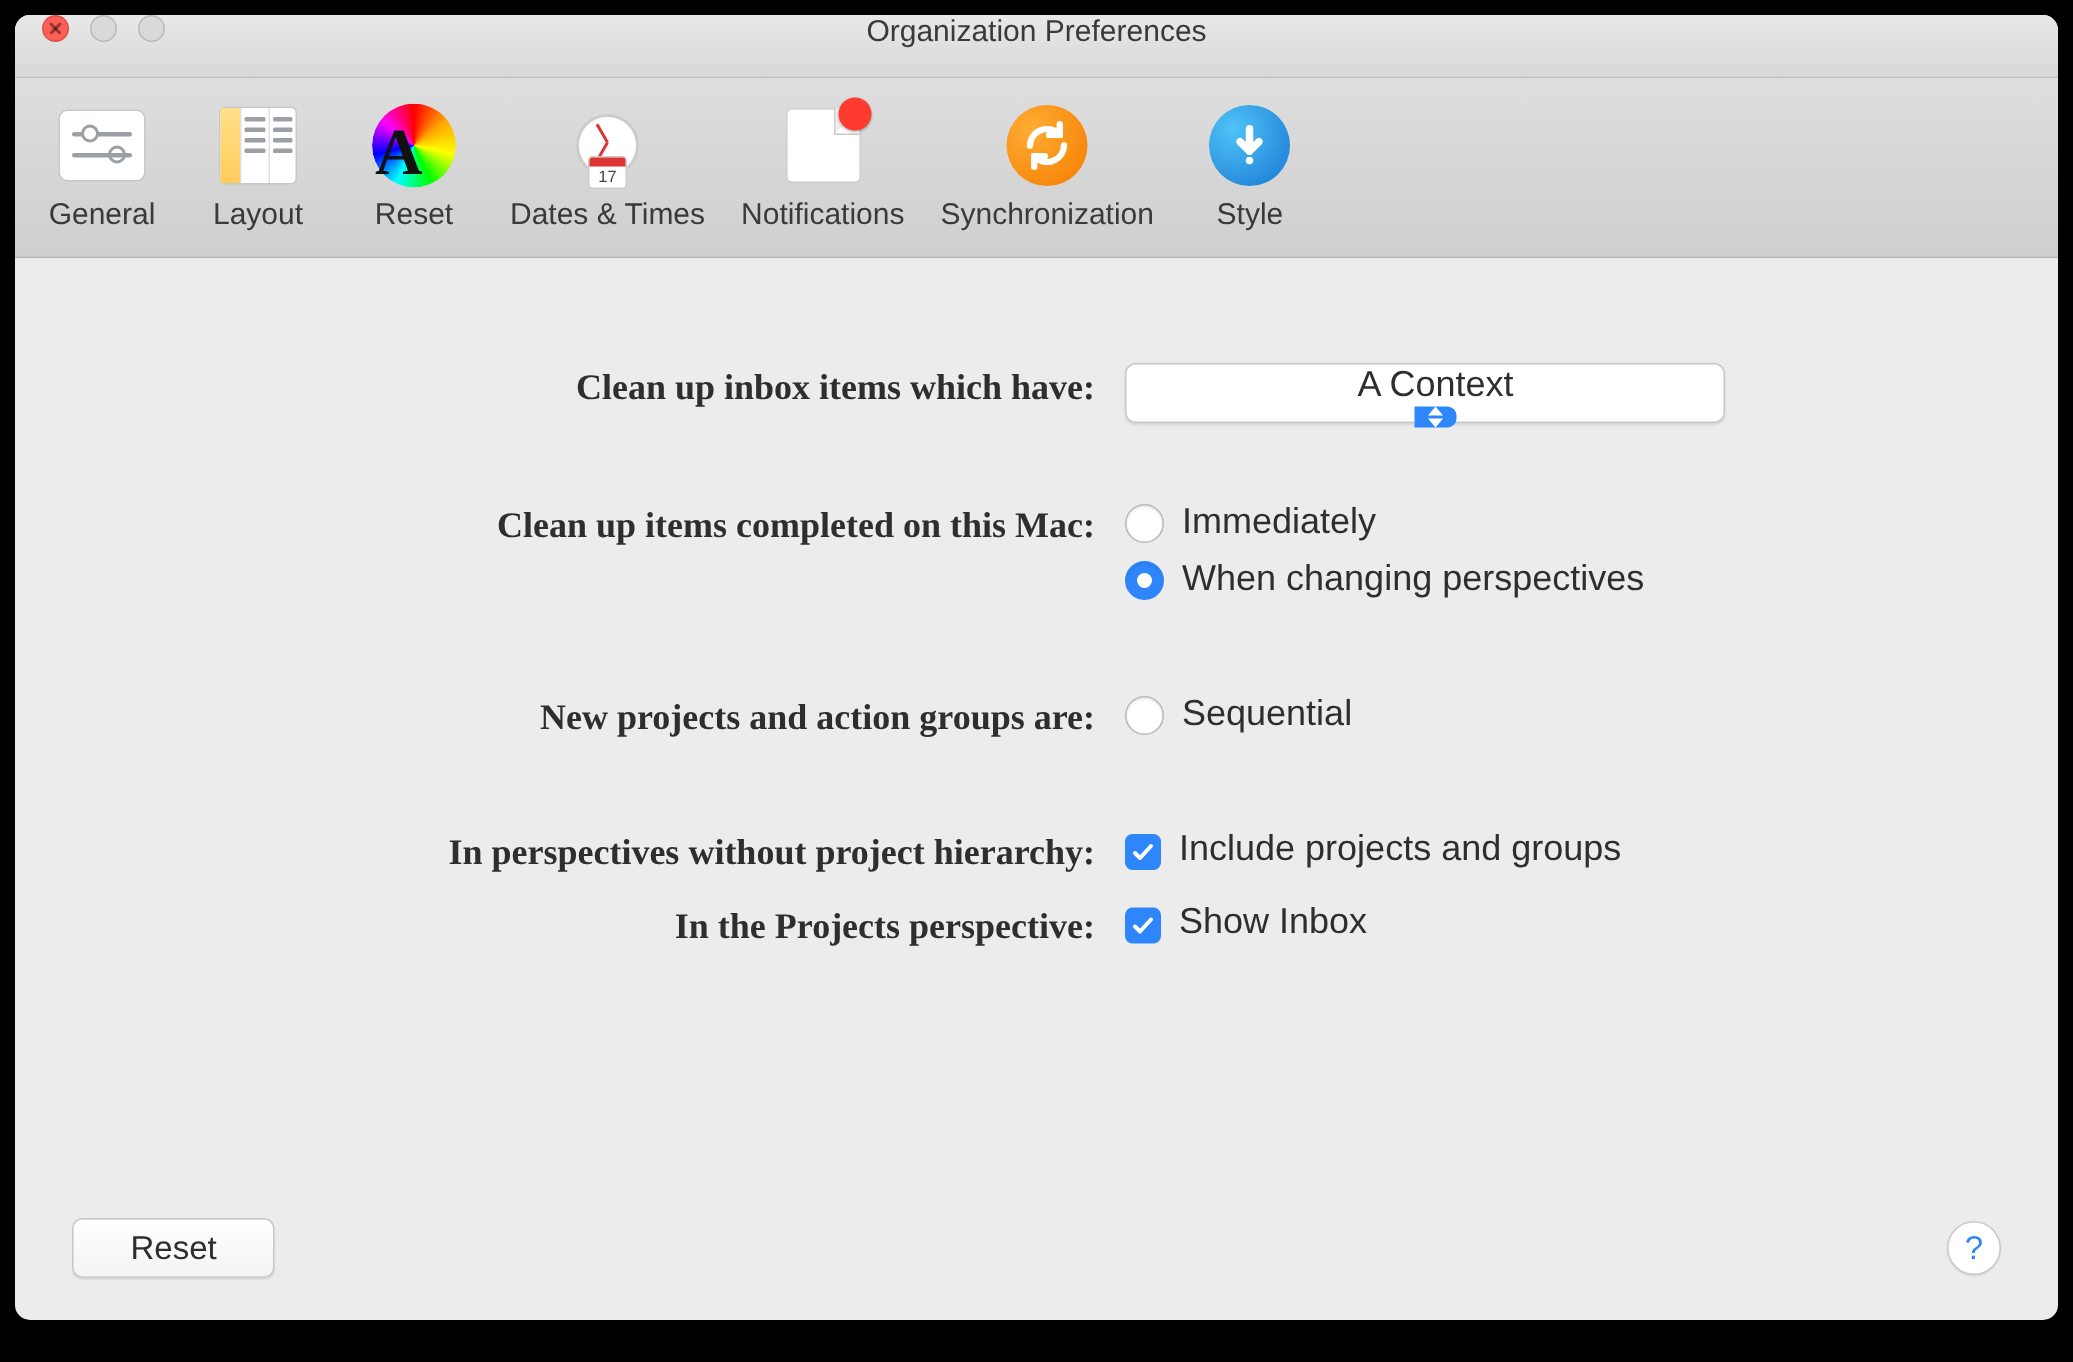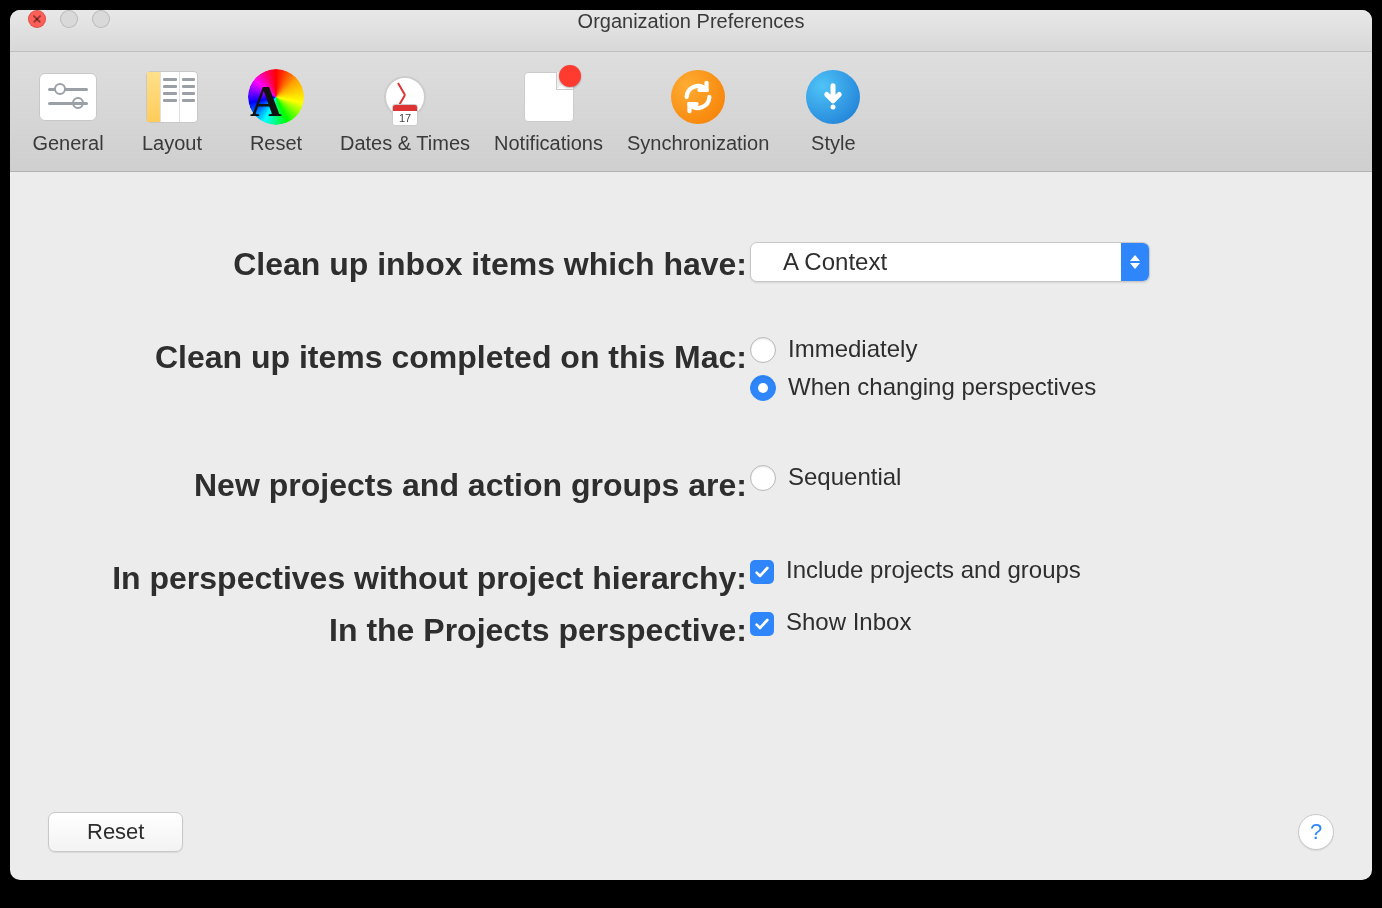--- a/index.html
+++ b/index.html
@@ -91,42 +91,44 @@
   .row {
     display: flex;
     align-items: flex-start;
     margin-bottom: 52px;
   }
   .row.tight { margin-bottom: 11px; }
   .row-label {
     width: 700px;
     text-align: right;
     font-weight: 700;
-    font-size: 32px;
+    font-size: 24px;
     color: #2e2e2e;
-    padding-right: 3px;
+    padding-right: 20px;
     padding-top: 4px;
+    font-family: Liberation Serif, serif;
   }
   .row-control {
     flex: 1;
     font-size: 24px;
     color: #2e2e2e;
   }
   .popup {
     display: inline-flex;
     align-items: center;
     justify-content: space-between;
     width: 400px;
     height: 40px;
     background: #fff;
     border: 1px solid #c8c8c8;
     border-radius: 7px;
     box-shadow: 0 1px 2px rgba(0,0,0,0.1);
     position: relative;
-    padding-left: 32px;
+    padding-left: 14px;
+    flex-direction: column;
   }
   .popup .arrows {
     width: 28px; height: 100%;
     background: #2f86fb;
     border-top-right-radius: 6px;
     border-bottom-right-radius: 6px;
     display:flex; flex-direction:column; align-items:center; justify-content:center;
     gap:2px;
   }
   .popup .arrows .up, .popup .arrows .down {

